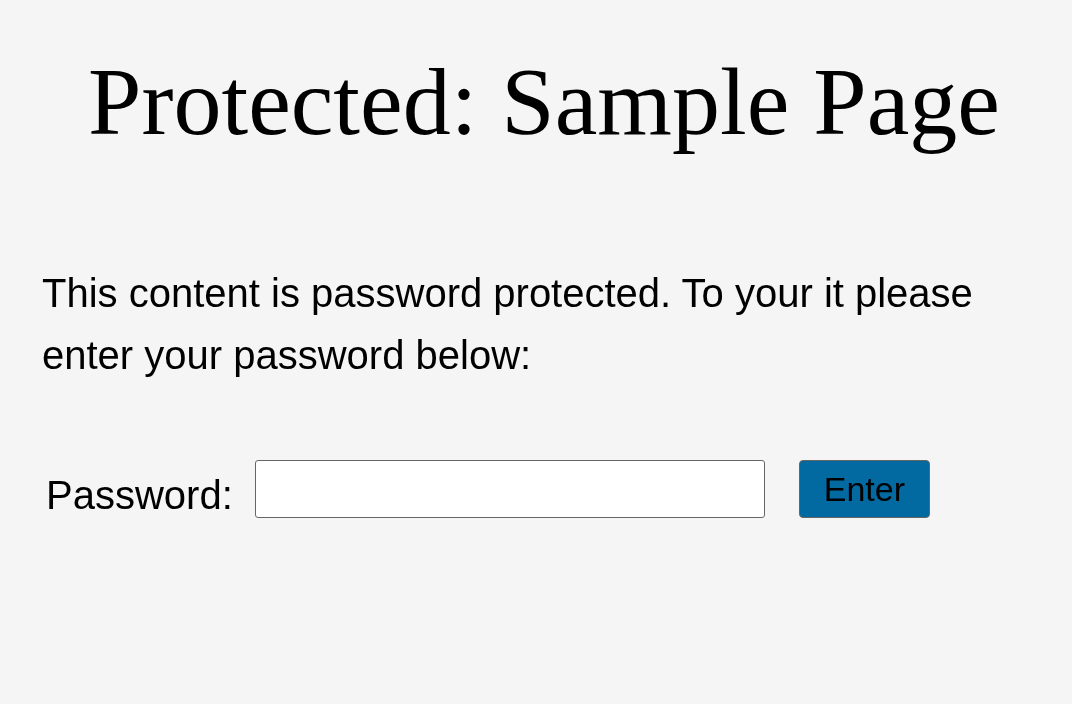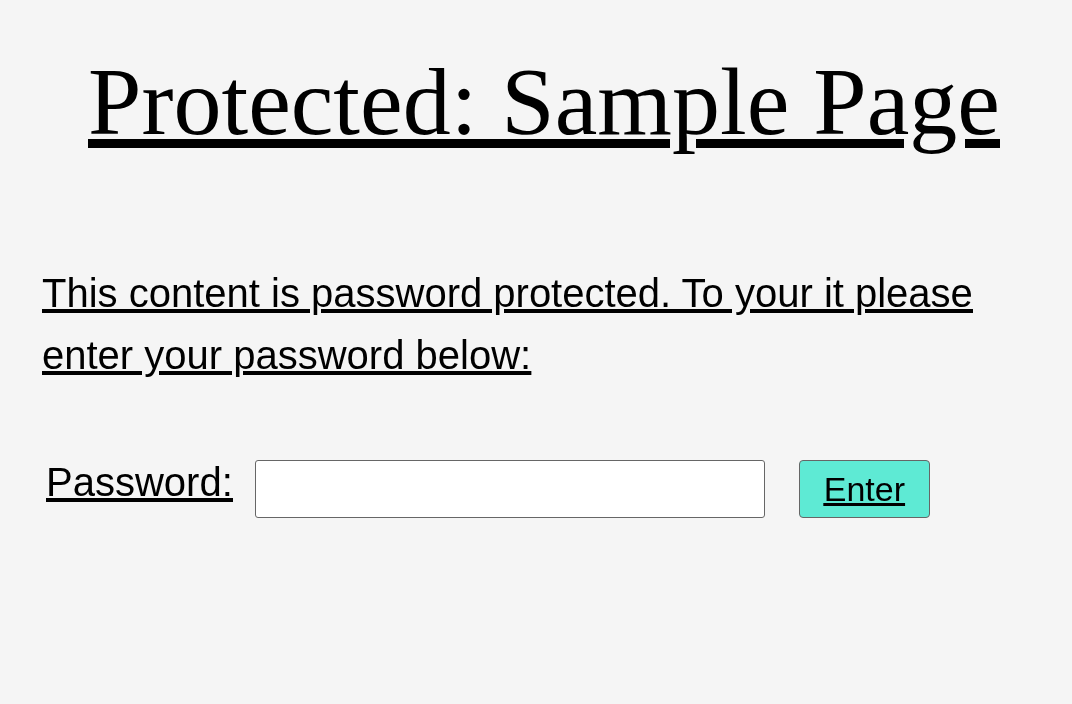--- a/index.html
+++ b/index.html
@@ -1,19 +1,18 @@
 <!DOCTYPE html>
 <html><head>
   <meta charset="utf-8">
   <style>
     * {
       margin: 4px;
       padding: 0;
       box-sizing: border-box;
-      text-decoration: underline;
     }
     body {
       background: #f5f5f5;
       width: 1072px;
       height: 704px;
       padding: 30px;
       color: #000;
     }
     .title {
       font-family: Georgia, 'Times New Roman', Times, serif;
@@ -26,21 +25,21 @@
     .description {
       font-family: -apple-system, BlinkMacSystemFont, 'Segoe UI', Helvetica, Arial, sans-serif;
       font-size: 40px;
       line-height: 1.55;
       margin-bottom: 70px;
     }
     .password-row {
       font-family: -apple-system, BlinkMacSystemFont, 'Segoe UI', Helvetica, Arial, sans-serif;
       font-size: 40px;
       display: flex;
-      align-items: flex-start;
+      align-items: flex-end;
       gap: 14px;
     }
     .password-label {
       font-size: 40px;
     }
     .password-input {
       font-size: 34px;
       padding: 4px 8px;
       height: 58px;
       width: 510px;
@@ -49,21 +48,21 @@
       background: #fff;
       font-family: inherit;
     }
     .enter-button {
       font-family: -apple-system, BlinkMacSystemFont, 'Segoe UI', Helvetica, Arial, sans-serif;
       font-size: 34px;
       padding: 6px 24px;
       height: 58px;
       border: 1px solid #666;
       border-radius: 4px;
-      background: #5eead4;
+      background: #0369a1;
       cursor: pointer;
       margin-left: 16px;
     }
   </style>
 </head>
 <body>
 
 <h1 class="title">Protected: Sample Page</h1>
 
 <p class="description">This content is password protected. To your it please enter your password below:</p>

